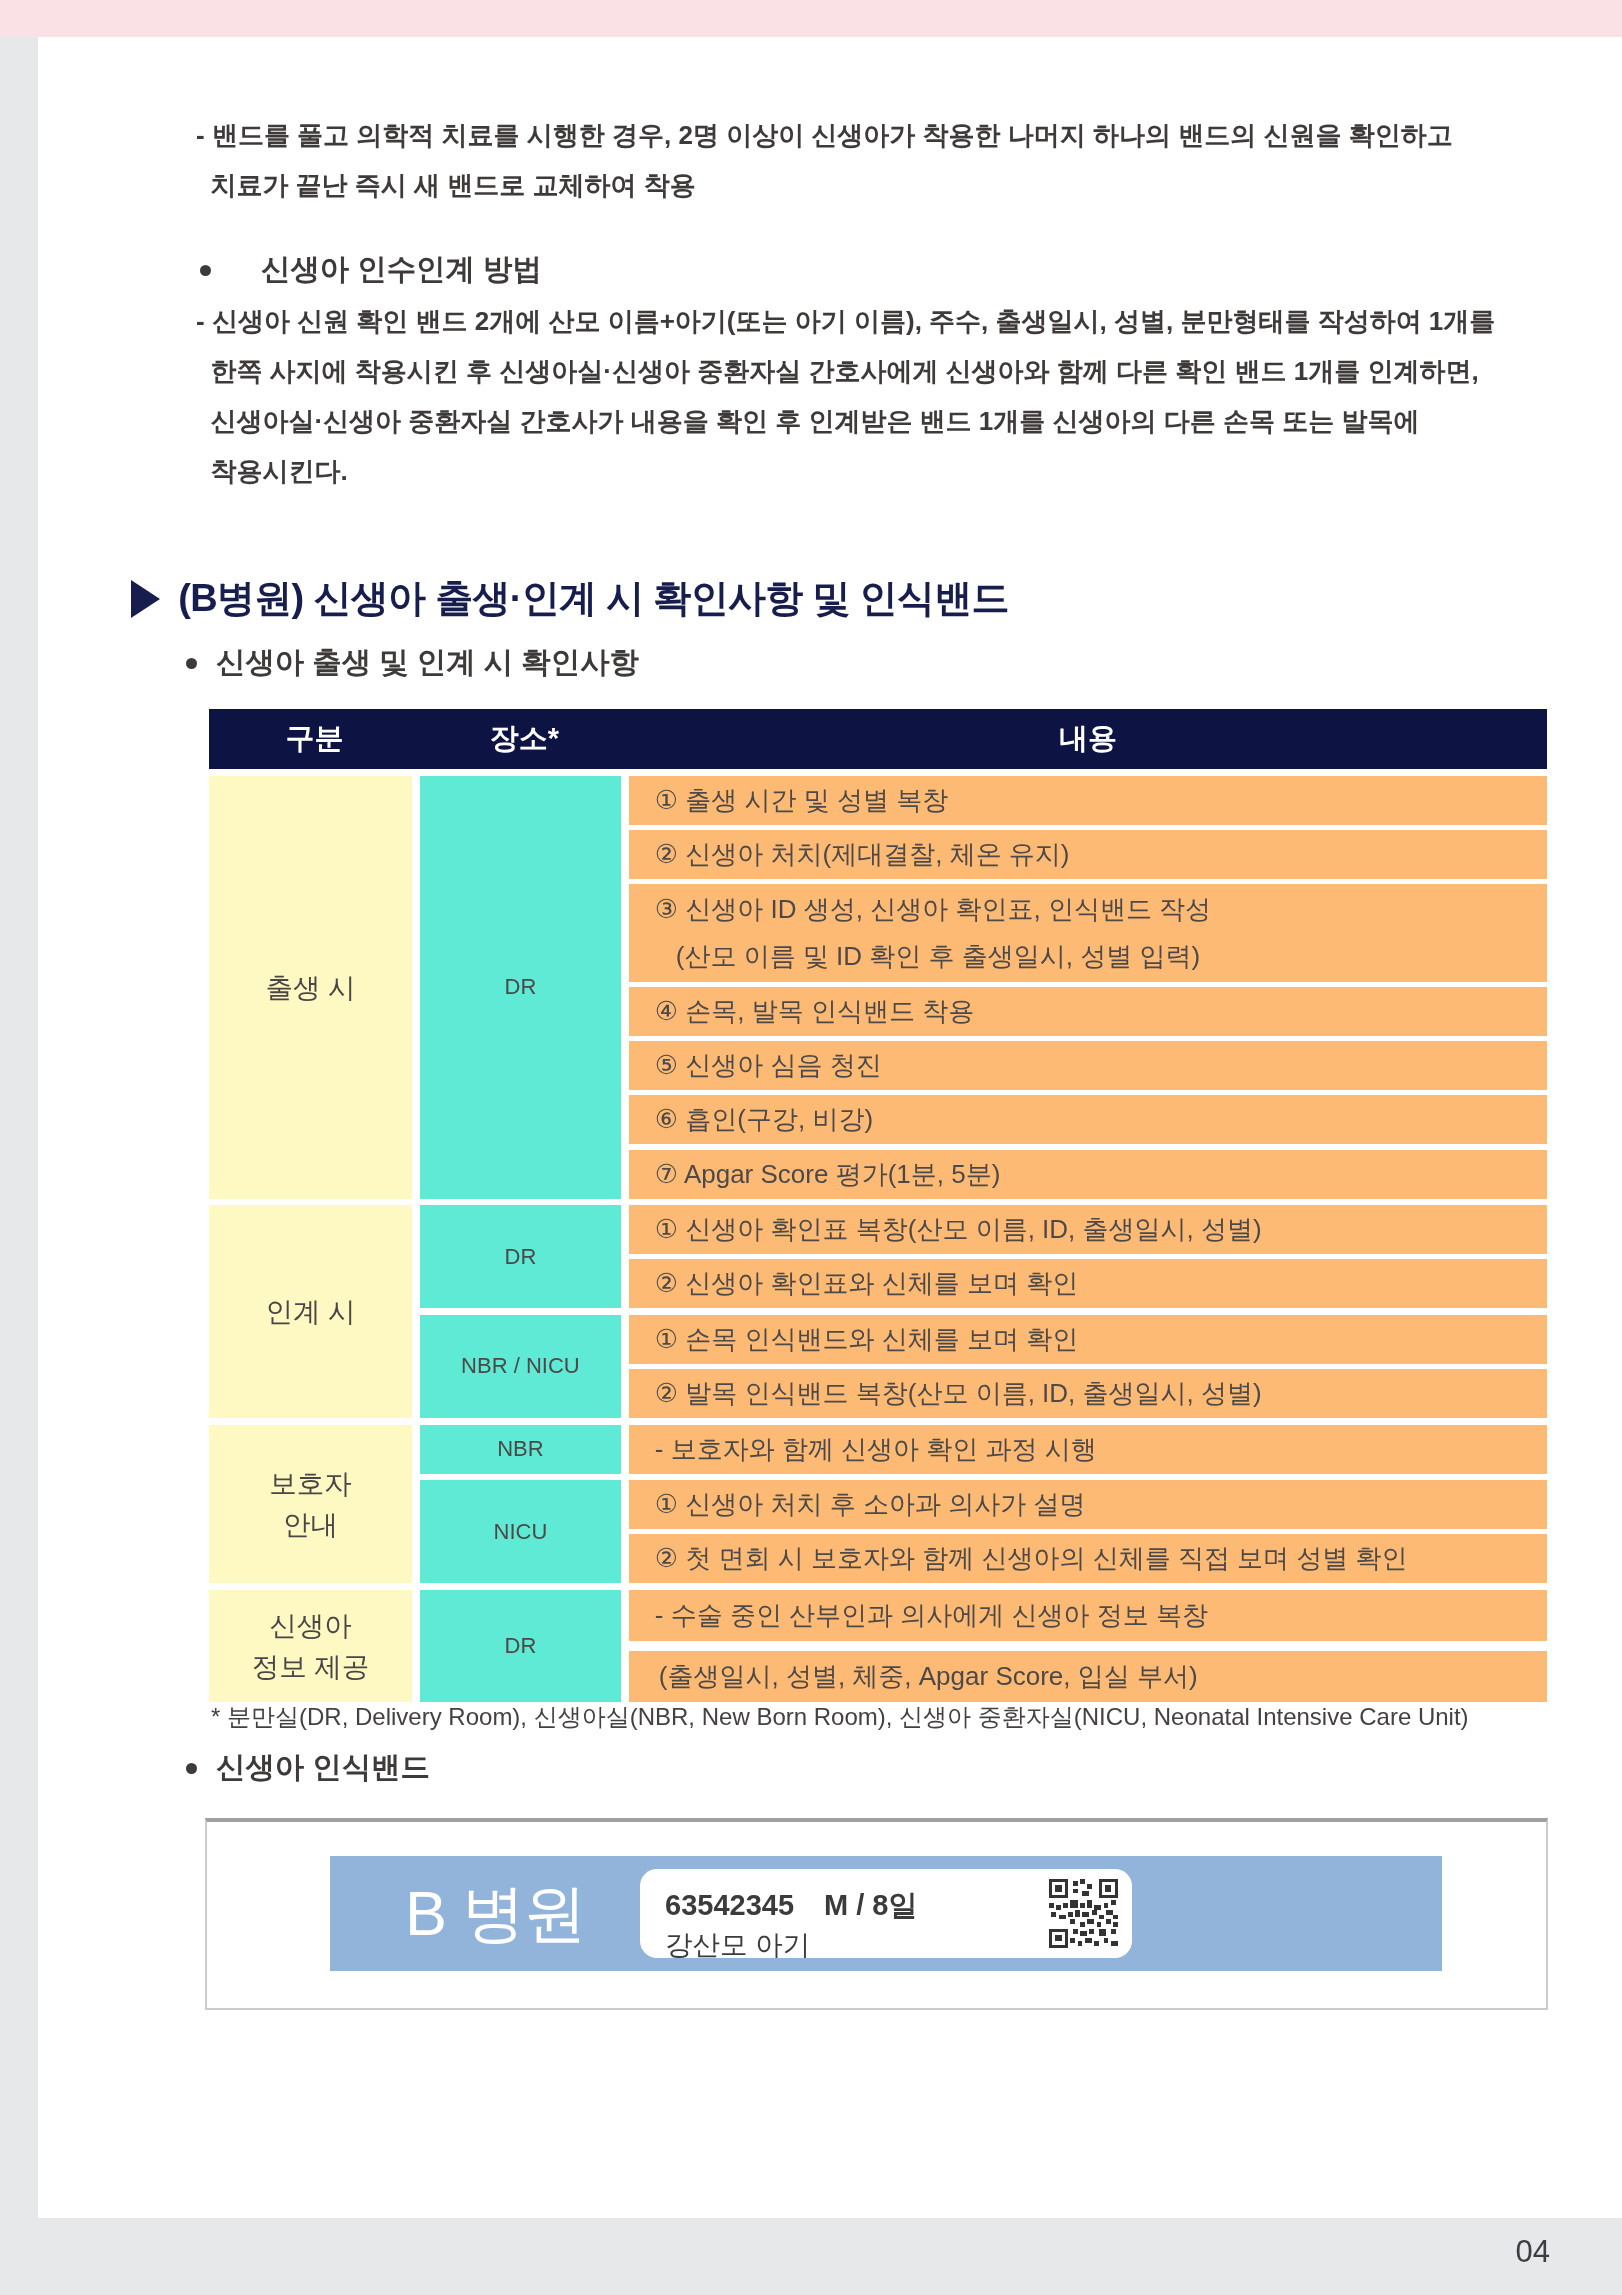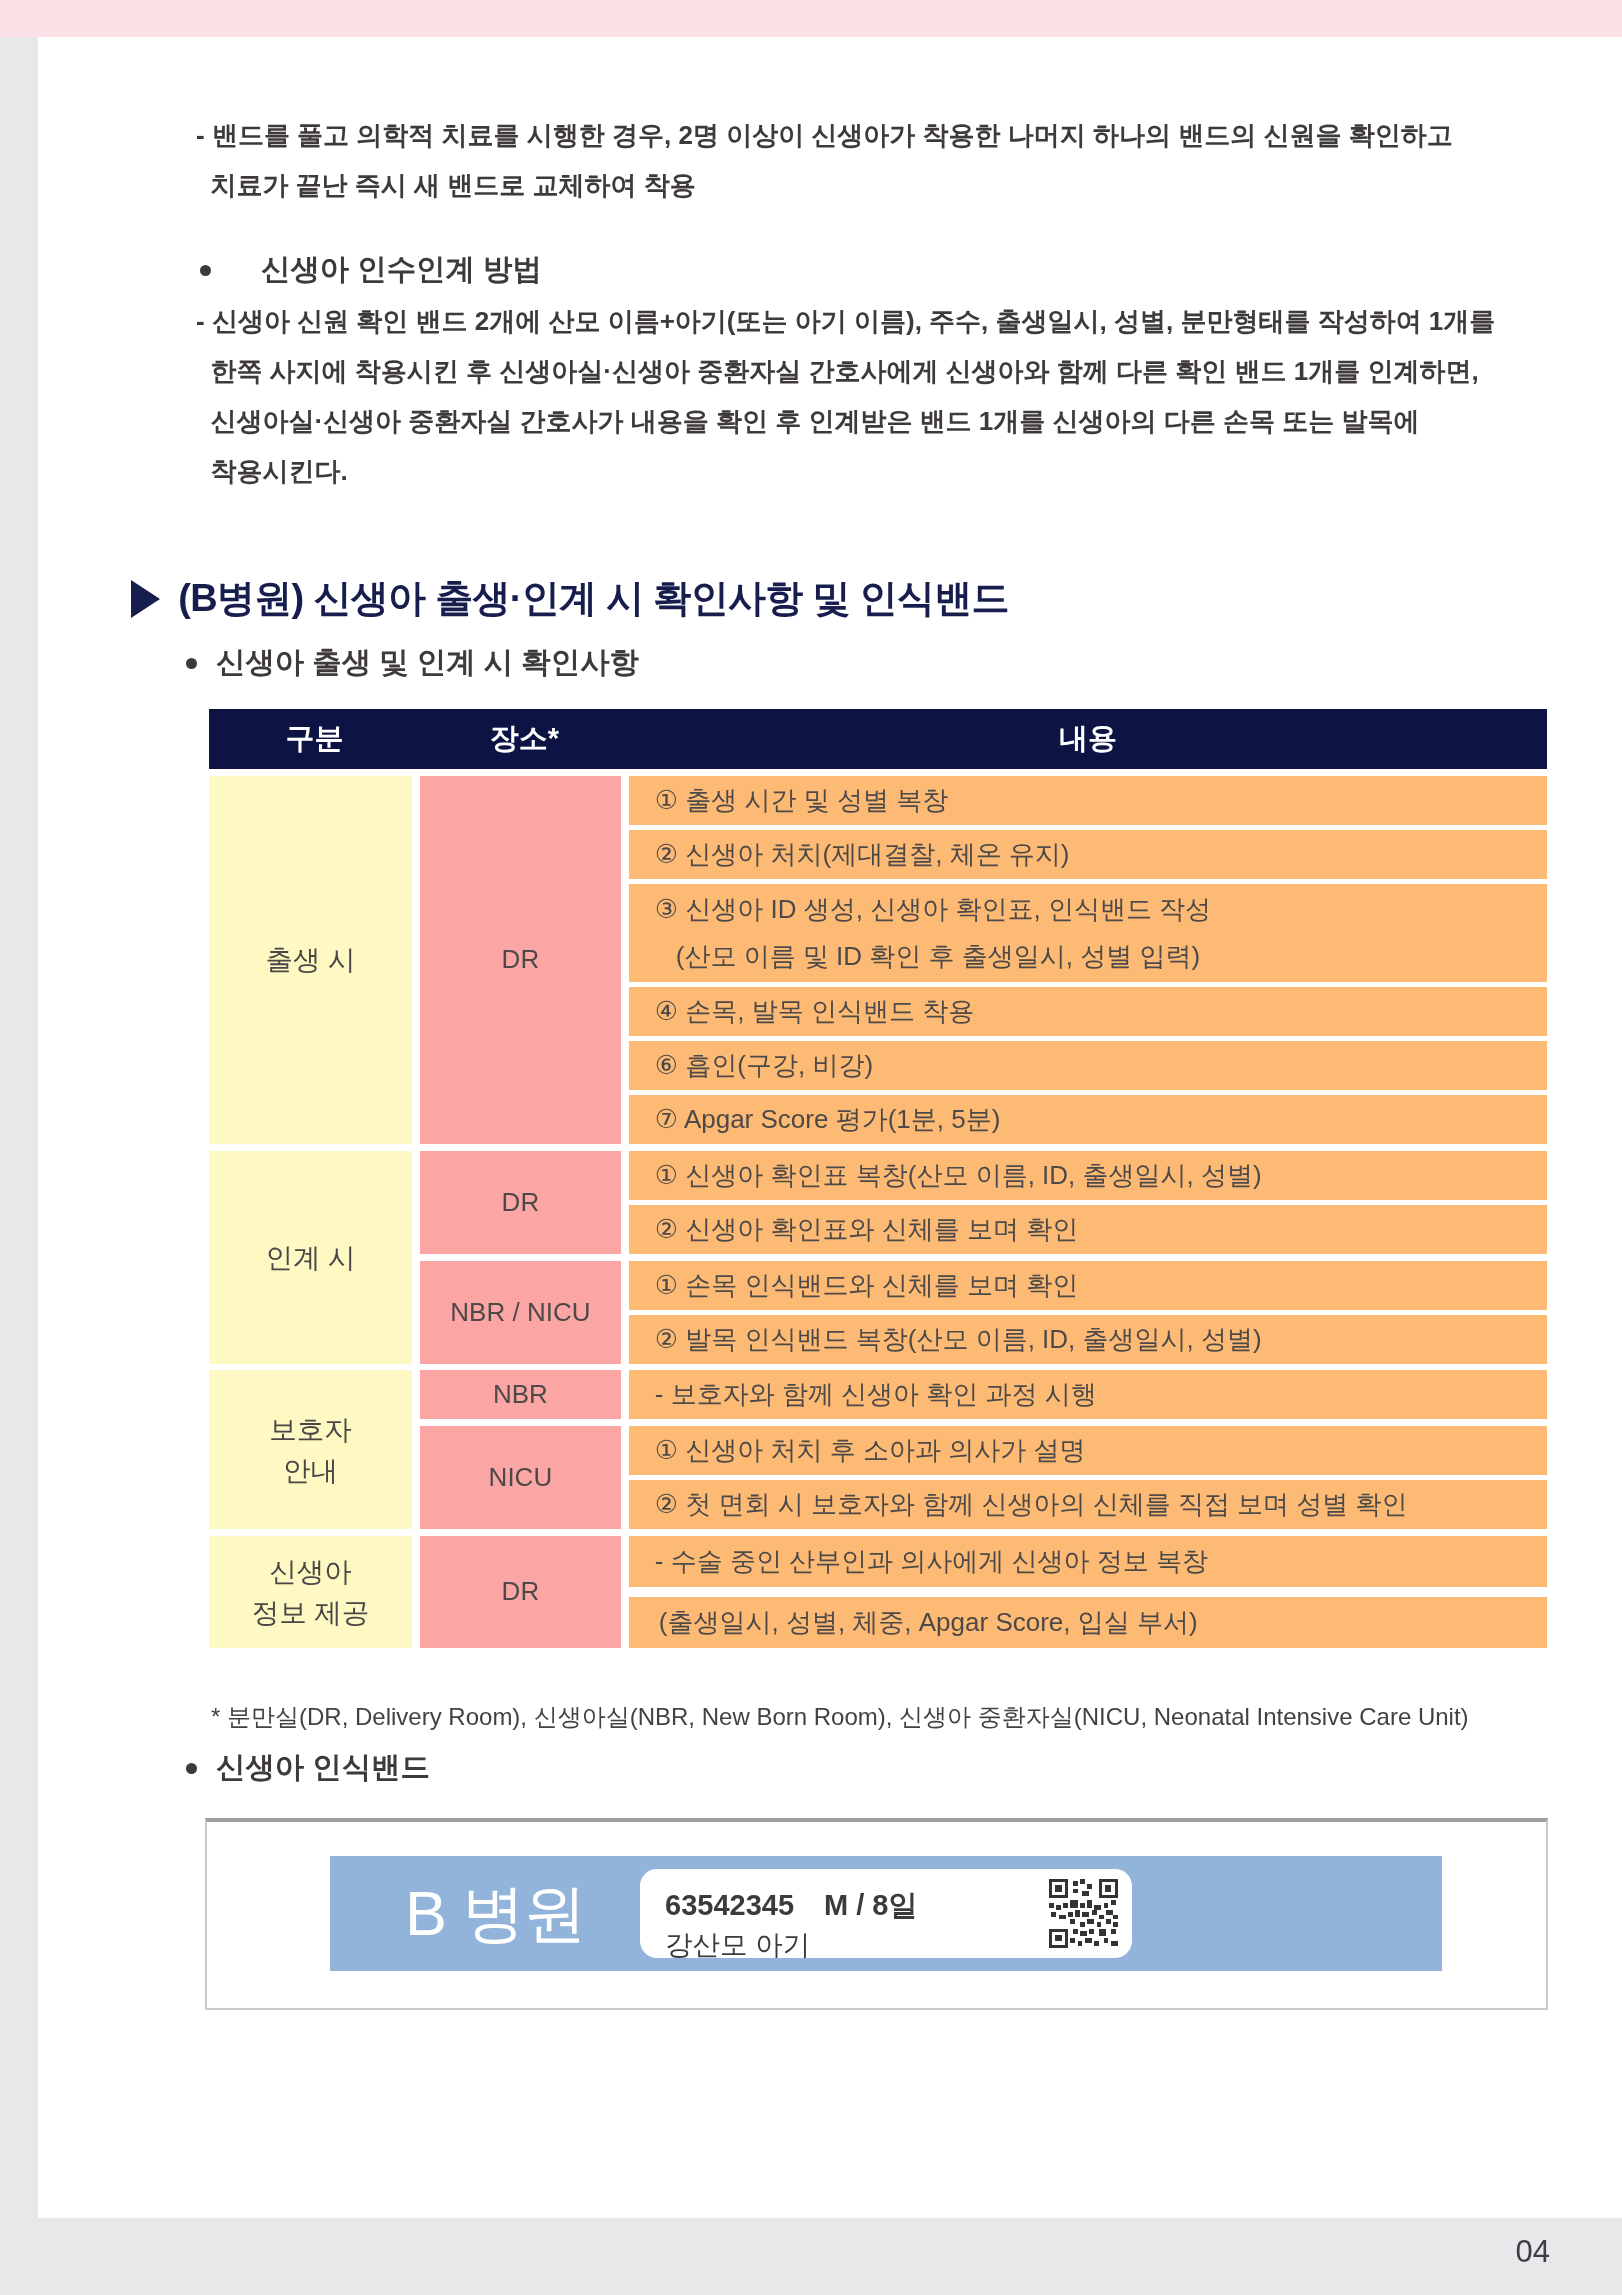--- a/index.html
+++ b/index.html
@@ -44,22 +44,22 @@
   .table-header .th { text-align:center; font-size:29px; font-weight:bold; }
   .th-cat   { width:211px; }
   .th-place { width:209px; }
   .th-desc  { flex:1; }
   .table-group { display:flex; gap:7.9px; margin-top:6.5px; }
   .cat-cell { width:203px; background:#fef9c3; display:flex; flex-direction:column;
               align-items:center; justify-content:center; font-size:27.5px; color:#4a4546;
               text-align:center; line-height:41px; flex:0 0 auto; }
   .group-right { flex:1; display:flex; flex-direction:column; gap:6.5px; }
   .subgroup { display:flex; gap:7.9px; flex:1; }
-  .place-cell { width:201px; background:#fca5a5; display:flex; align-items:center;
-                justify-content:center; font-size:26px; color:#4d4948; flex:0 0 auto; }
+  .place-cell { width:201px; background:#5eead4; display:flex; align-items:center;
+                justify-content:center; font-size:22px; color:#4d4948; flex:0 0 auto; }
   .content-stack { flex:1; display:flex; flex-direction:column; gap:5.2px; }
   .content-stack.thin { gap:10px; }
   .content-cell { background:#fdba74; min-height:49px; display:flex; flex-direction:column;
                   justify-content:center; padding-left:26px; font-size:26px; color:#4d4948; }
   .content-cell.tall { min-height:98px; }
   .content-stack.thin .content-cell { min-height:51px; }
   .content-cell.indent { padding-left:30px; }
   .cell-line { line-height:47px; }
   .cell-line.cont { margin-left:21px; }
 
@@ -136,20 +136,23 @@
               </div>
               <div class="content-cell">
                 <div class="cell-line">② 신생아 처치(제대결찰, 체온 유지)</div>
               </div>
               <div class="content-cell tall">
                 <div class="cell-line">③ 신생아 ID 생성, 신생아 확인표, 인식밴드 작성</div>
                 <div class="cell-line cont">(산모 이름 및 ID 확인 후 출생일시, 성별 입력)</div>
               </div>
               <div class="content-cell">
                 <div class="cell-line">④ 손목, 발목 인식밴드 착용</div>
+              </div>
+              <div class="content-cell">
+                <div class="cell-line">⑤ 신생아 심음 청진</div>
               </div>
               <div class="content-cell">
                 <div class="cell-line">⑥ 흡인(구강, 비강)</div>
               </div>
               <div class="content-cell">
                 <div class="cell-line">⑦ Apgar Score 평가(1분, 5분)</div>
               </div>
             </div>
           </div>
         </div>

